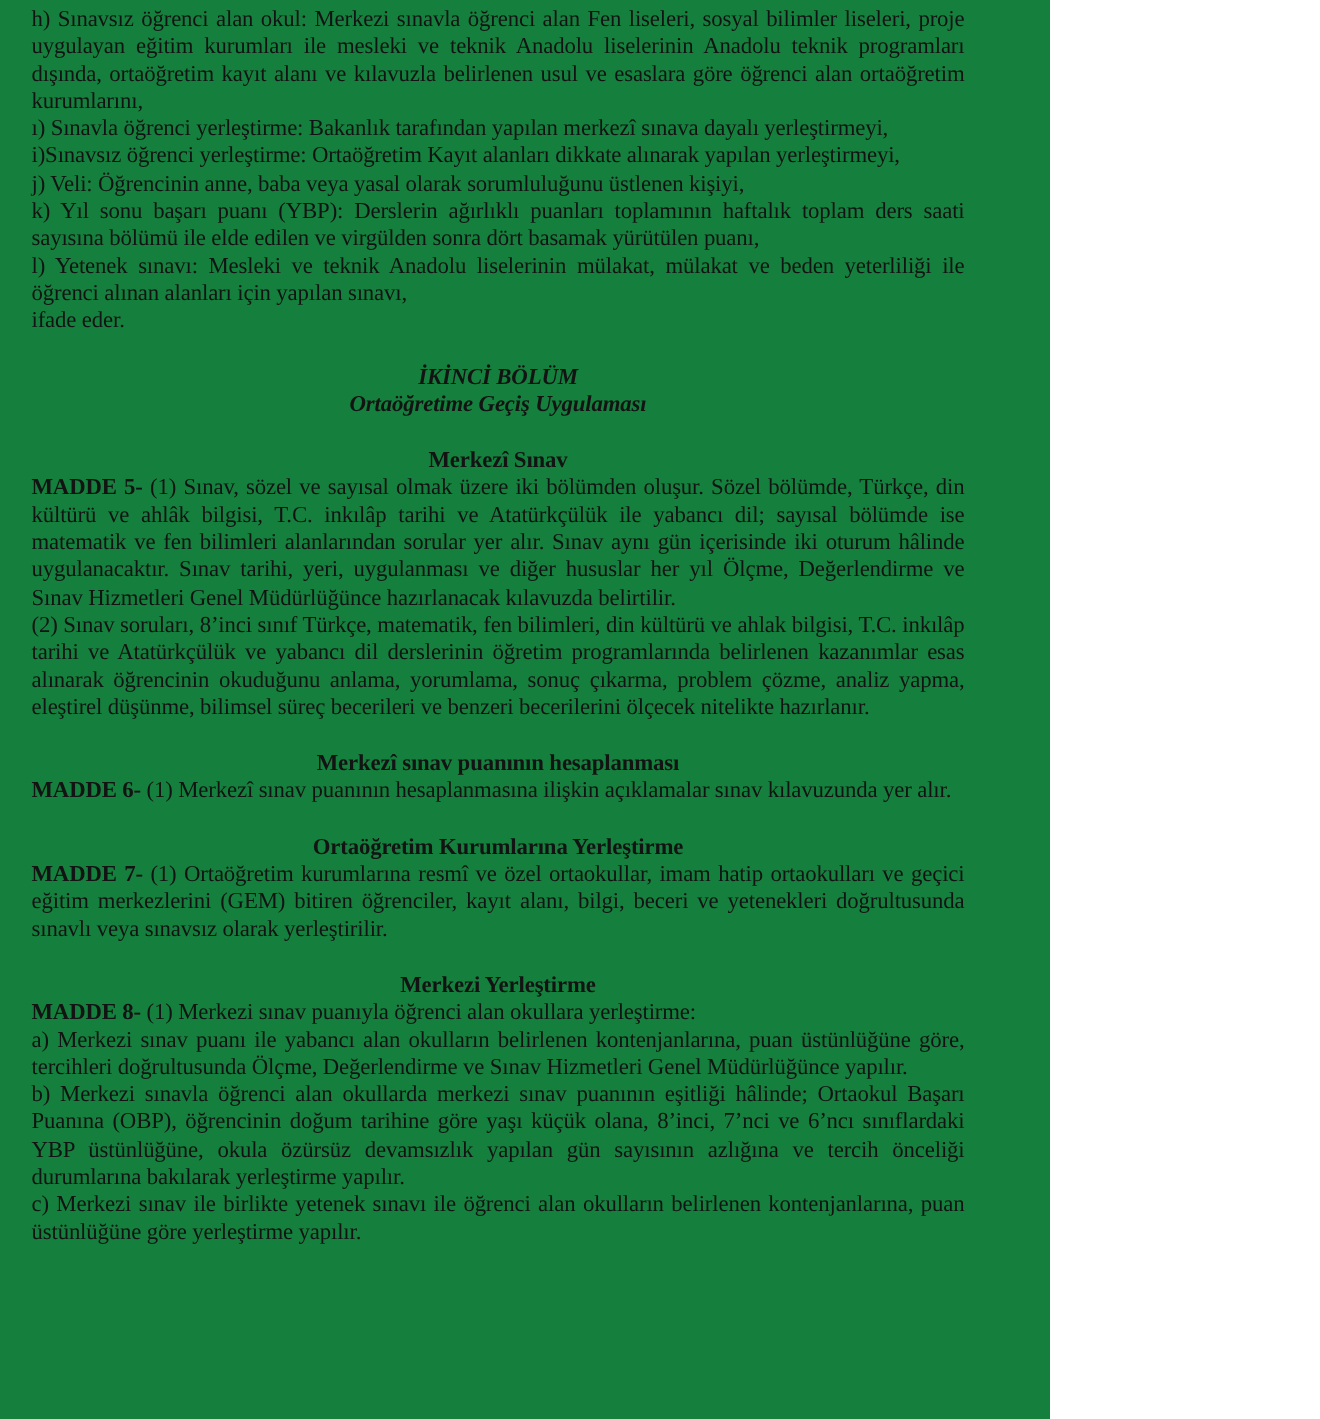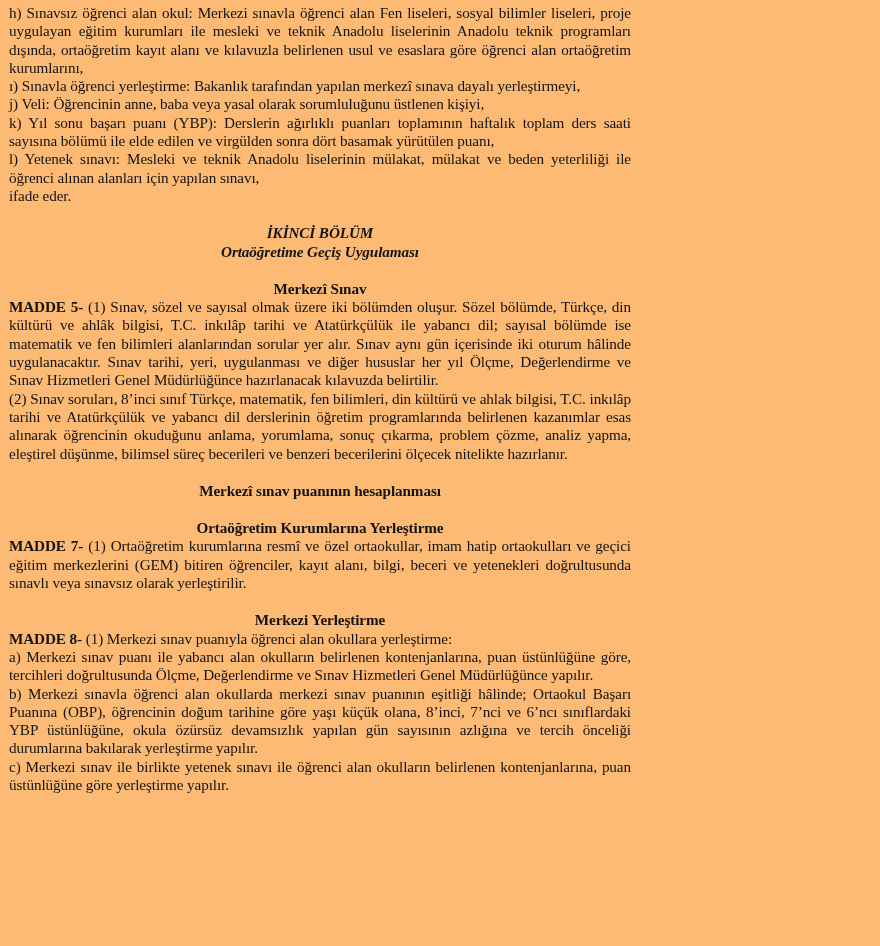--- a/index.html
+++ b/index.html
@@ -2,26 +2,26 @@
 <html lang="tr"><head>
 <meta charset="utf-8">
 <style>
   html, body {
     margin: 0;
     padding: 0;
     background: #ffffff;
   }
   .page {
     position: relative;
-    width: 880px;
+    width: 700px;
     height: 946px;
-    background: #fdba74;
+    background: #15803d;
     overflow: hidden;
     box-sizing: border-box;
-    padding: 4px 0 0 9px;
+    padding: 4px 0 0 21px;
     font-family: "Liberation Serif", "DejaVu Serif", serif;
     color: #131313;
   }
   .textcol {
     width: 622px;
     font-size: 15.2px;
     line-height: 18.3px;
     letter-spacing: -0.1px;
   }
   .para {
@@ -53,38 +53,40 @@
   }
 </style>
 </head>
 <body>
 
 <div class="page">
   <div class="textcol">
 
     <p class="para">h) Sınavsız öğrenci alan okul: Merkezi sınavla öğrenci alan Fen liseleri, sosyal bilimler liseleri, proje uygulayan eğitim kurumları ile mesleki ve teknik Anadolu liselerinin Anadolu teknik programları dışında, ortaöğretim kayıt alanı ve kılavuzla belirlenen usul ve esaslara göre öğrenci alan ortaöğretim kurumlarını,</p>
     <p class="para">ı) Sınavla öğrenci yerleştirme: Bakanlık tarafından yapılan merkezî sınava dayalı yerleştirmeyi,</p>
+    <p class="para">i)Sınavsız öğrenci yerleştirme: Ortaöğretim Kayıt alanları dikkate alınarak yapılan yerleştirmeyi,</p>
     <p class="para">j) Veli: Öğrencinin anne, baba veya yasal olarak sorumluluğunu üstlenen kişiyi,</p>
     <p class="para">k) Yıl sonu başarı puanı (YBP): Derslerin ağırlıklı puanları toplamının haftalık toplam ders saati sayısına bölümü ile elde edilen ve virgülden sonra dört basamak yürütülen puanı,</p>
     <p class="para">l) Yetenek sınavı: Mesleki ve teknik Anadolu liselerinin mülakat, mülakat ve beden yeterliliği ile öğrenci alınan alanları için yapılan sınavı,</p>
     <p class="para noj">ifade eder.</p>
 
     <div class="chapter">
       <div>İKİNCİ BÖLÜM</div>
       <div>Ortaöğretime Geçiş Uygulaması</div>
     </div>
 
     <div class="section">
       <p class="subheading">Merkezî Sınav</p>
       <p class="para"><b class="bold-lead">MADDE 5-</b><span> (1) Sınav, sözel ve sayısal olmak üzere iki bölümden oluşur. Sözel bölümde, Türkçe, din kültürü ve ahlâk bilgisi, T.C. inkılâp tarihi ve Atatürkçülük ile yabancı dil; sayısal bölümde ise matematik ve fen bilimleri alanlarından sorular yer alır. Sınav aynı gün içerisinde iki oturum hâlinde uygulanacaktır. Sınav tarihi, yeri, uygulanması ve diğer hususlar her yıl Ölçme, Değerlendirme ve Sınav Hizmetleri Genel Müdürlüğünce hazırlanacak kılavuzda belirtilir.</span></p>
       <p class="para"><b class="bold-lead"></b><span>(2) Sınav soruları, 8’inci sınıf Türkçe, matematik, fen bilimleri, din kültürü ve ahlak bilgisi, T.C. inkılâp tarihi ve Atatürkçülük ve yabancı dil derslerinin öğretim programlarında belirlenen kazanımlar esas alınarak öğrencinin okuduğunu anlama, yorumlama, sonuç çıkarma, problem çözme, analiz yapma, eleştirel düşünme, bilimsel süreç becerileri ve benzeri becerilerini ölçecek nitelikte hazırlanır.</span></p>
     </div>
 
     <div class="section">
       <p class="subheading">Merkezî sınav puanının hesaplanması</p>
+      <p class="para"><b class="bold-lead">MADDE 6-</b><span> (1) Merkezî sınav puanının hesaplanmasına ilişkin açıklamalar sınav kılavuzunda yer alır.</span></p>
     </div>
 
     <div class="section">
       <p class="subheading">Ortaöğretim Kurumlarına Yerleştirme</p>
       <p class="para"><b class="bold-lead">MADDE 7-</b><span> (1) Ortaöğretim kurumlarına resmî ve özel ortaokullar, imam hatip ortaokulları ve geçici eğitim merkezlerini (GEM) bitiren öğrenciler, kayıt alanı, bilgi, beceri ve yetenekleri doğrultusunda sınavlı veya sınavsız olarak yerleştirilir.</span></p>
     </div>
 
     <div class="section">
       <p class="subheading">Merkezi Yerleştirme</p>
       <p class="para"><b class="bold-lead">MADDE 8-</b><span> (1) Merkezi sınav puanıyla öğrenci alan okullara yerleştirme:</span></p>

